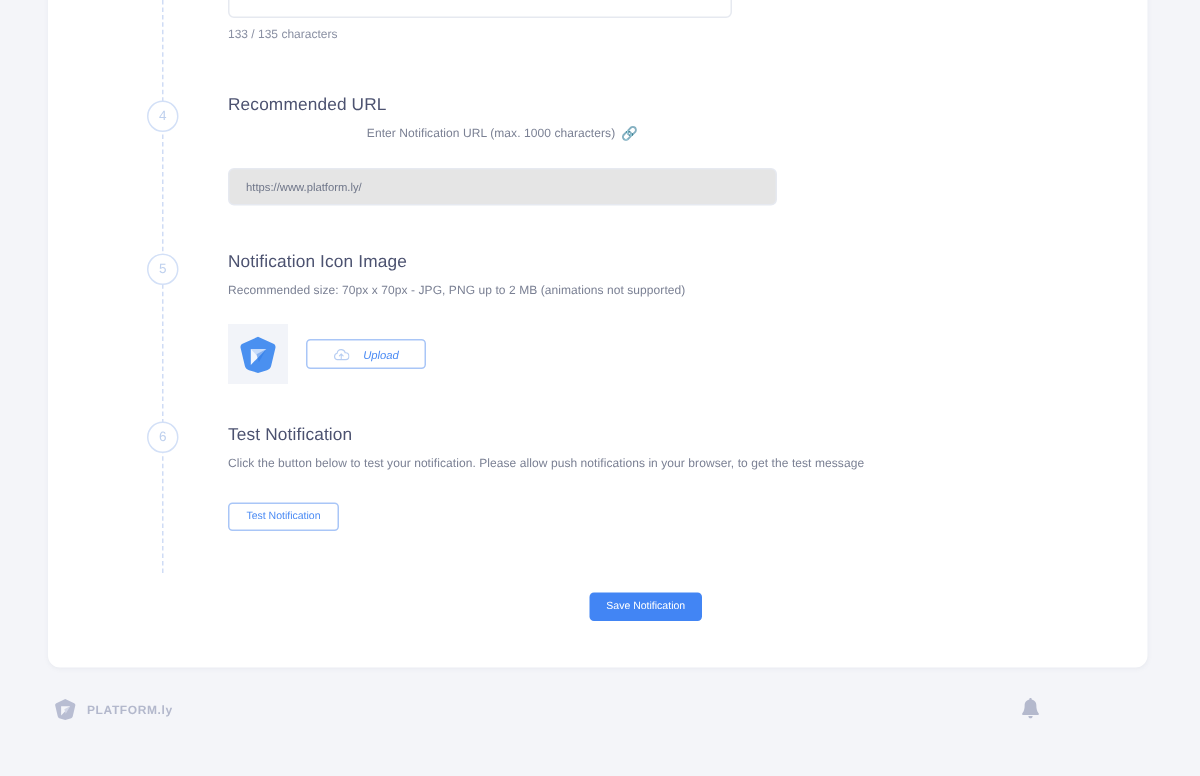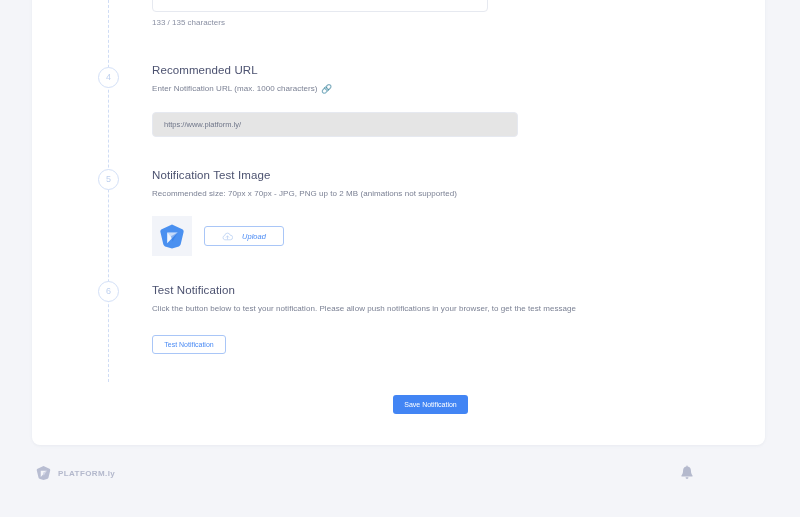--- a/index.html
+++ b/index.html
@@ -52,20 +52,21 @@
     font-size: 11.5px;
     color: #4c5270;
     font-weight: 400;
     letter-spacing: .1px;
   }
   .sec-sub {
     font-size: 8px;
     color: #7b8194;
     margin-top: 8px;
     letter-spacing: .05px;
+    text-align: center;
   }
   .sec-sub .emoji { font-size: 9px; margin-left: 4px; vertical-align: -1px; }
 
   
   .ta-block { position: absolute; left: 120px; top: -40px; }
   .textarea {
     width: 336px; height: 72px;
     border: 1px solid #e6e9f0;
     border-radius: 4px;
     background: #fff;
@@ -184,21 +185,21 @@
     <div class="section sec-url">
       <div class="sec-title">Recommended URL</div>
       <div class="sec-sub">
         <span>Enter Notification URL (max. 1000 characters)</span><span class="emoji">🔗</span>
       </div>
       <input class="url-input" type="text" value="https://www.platform.ly/" style="">
     </div>
 
     <div class="step-circle step-5">5</div>
     <div class="section sec-icon">
-      <div class="sec-title">Notification Test Image</div>
+      <div class="sec-title">Notification Icon Image</div>
       <div class="sec-sub">Recommended size: 70px x 70px - JPG, PNG up to 2 MB (animations not supported)</div>
       <div class="icon-row">
         <div class="icon-thumb">
           <svg width="26" height="27" viewBox="0 0 26 27">
             <path d="M13 1.5 L23.3 6.2 C24.4 6.7 24.9 7.8 24.6 9 L21.7 21.2 C21.4 22.4 20.3 23.4 19 23.8 L13 25.6 L7 23.8 C5.7 23.4 4.6 22.4 4.3 21.2 L1.4 9 C1.1 7.8 1.6 6.7 2.7 6.2 Z" fill="#4a90f0"></path>
             <path d="M8.2 9.6 L18.6 9.6 L8.2 20.3 Z" fill="#ffffff" opacity="0.92"></path>
             <path d="M8.2 9.6 L18.6 9.6 L11.6 13.4 Z" fill="#4a90f0" opacity="0.25"></path>
             <path d="M11.9 13.2 L18.6 9.6 L13.6 18.4 Z" fill="#2f7ae5" opacity="0.55"></path>
           </svg>
         </div>

